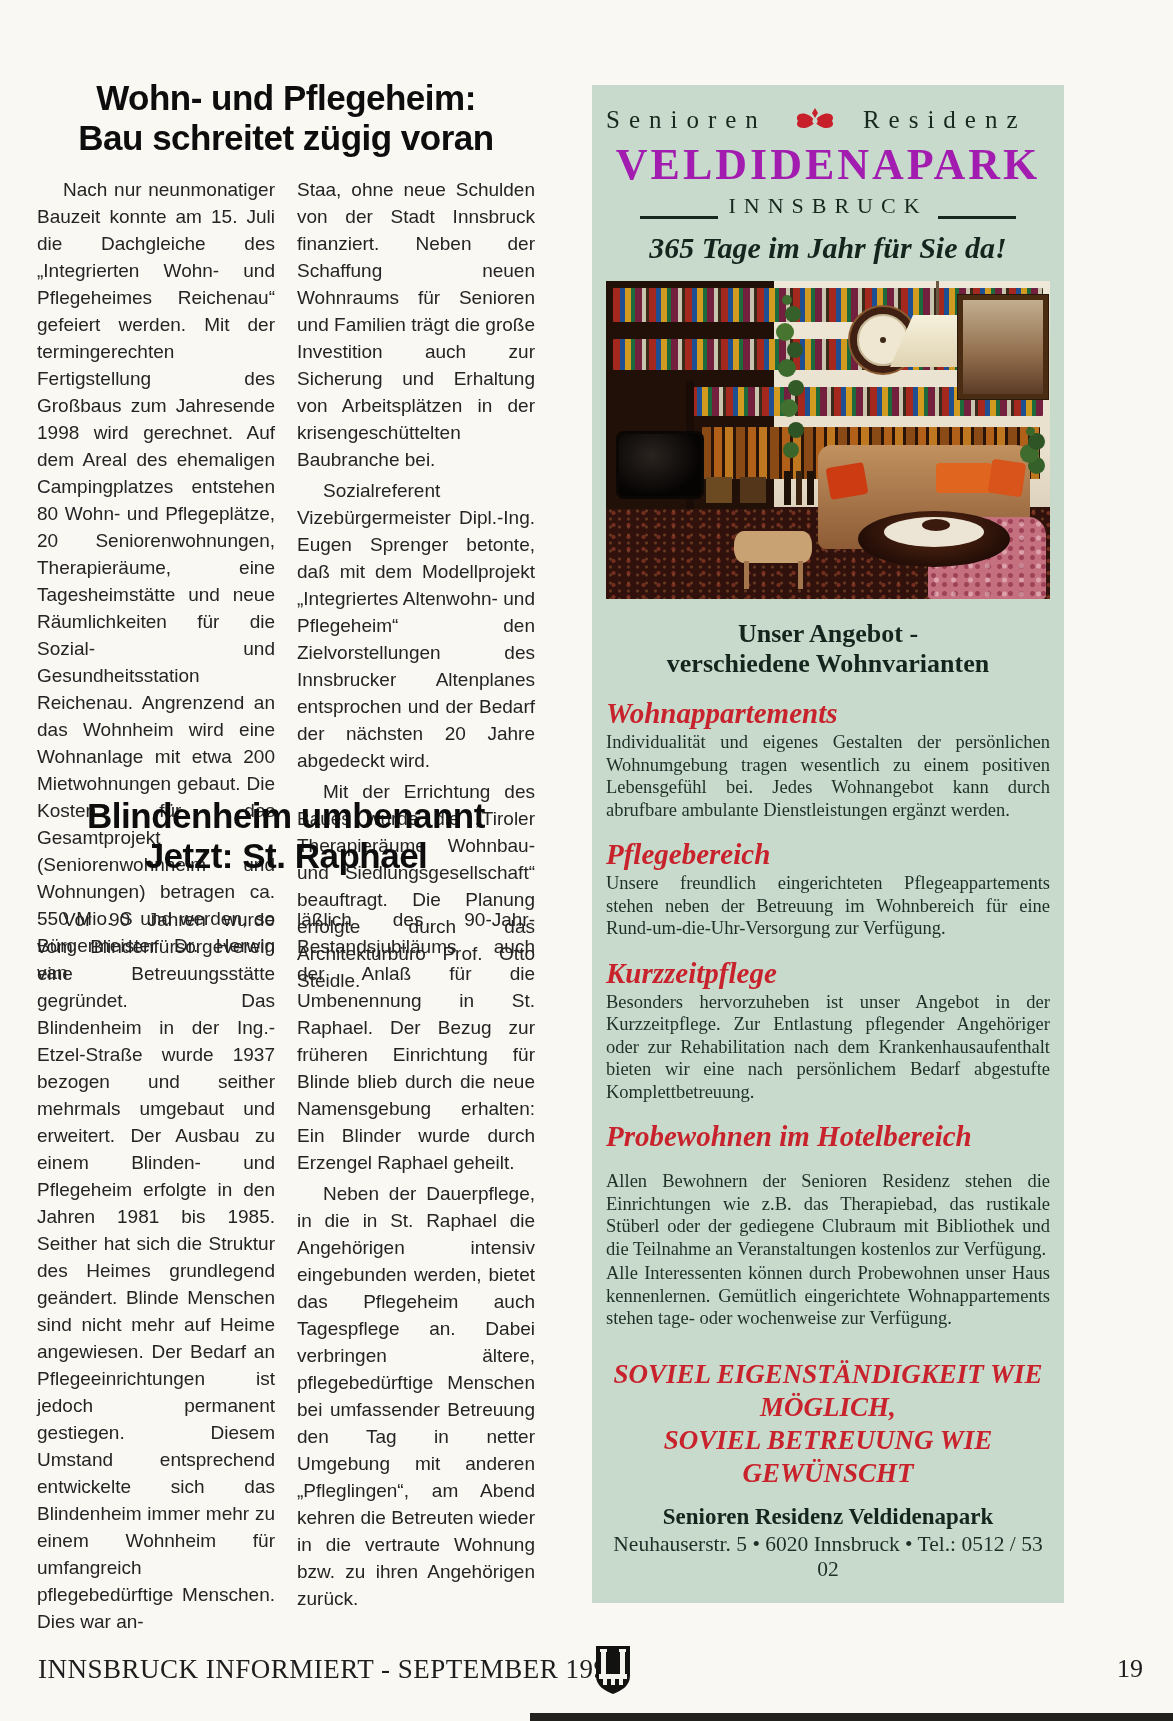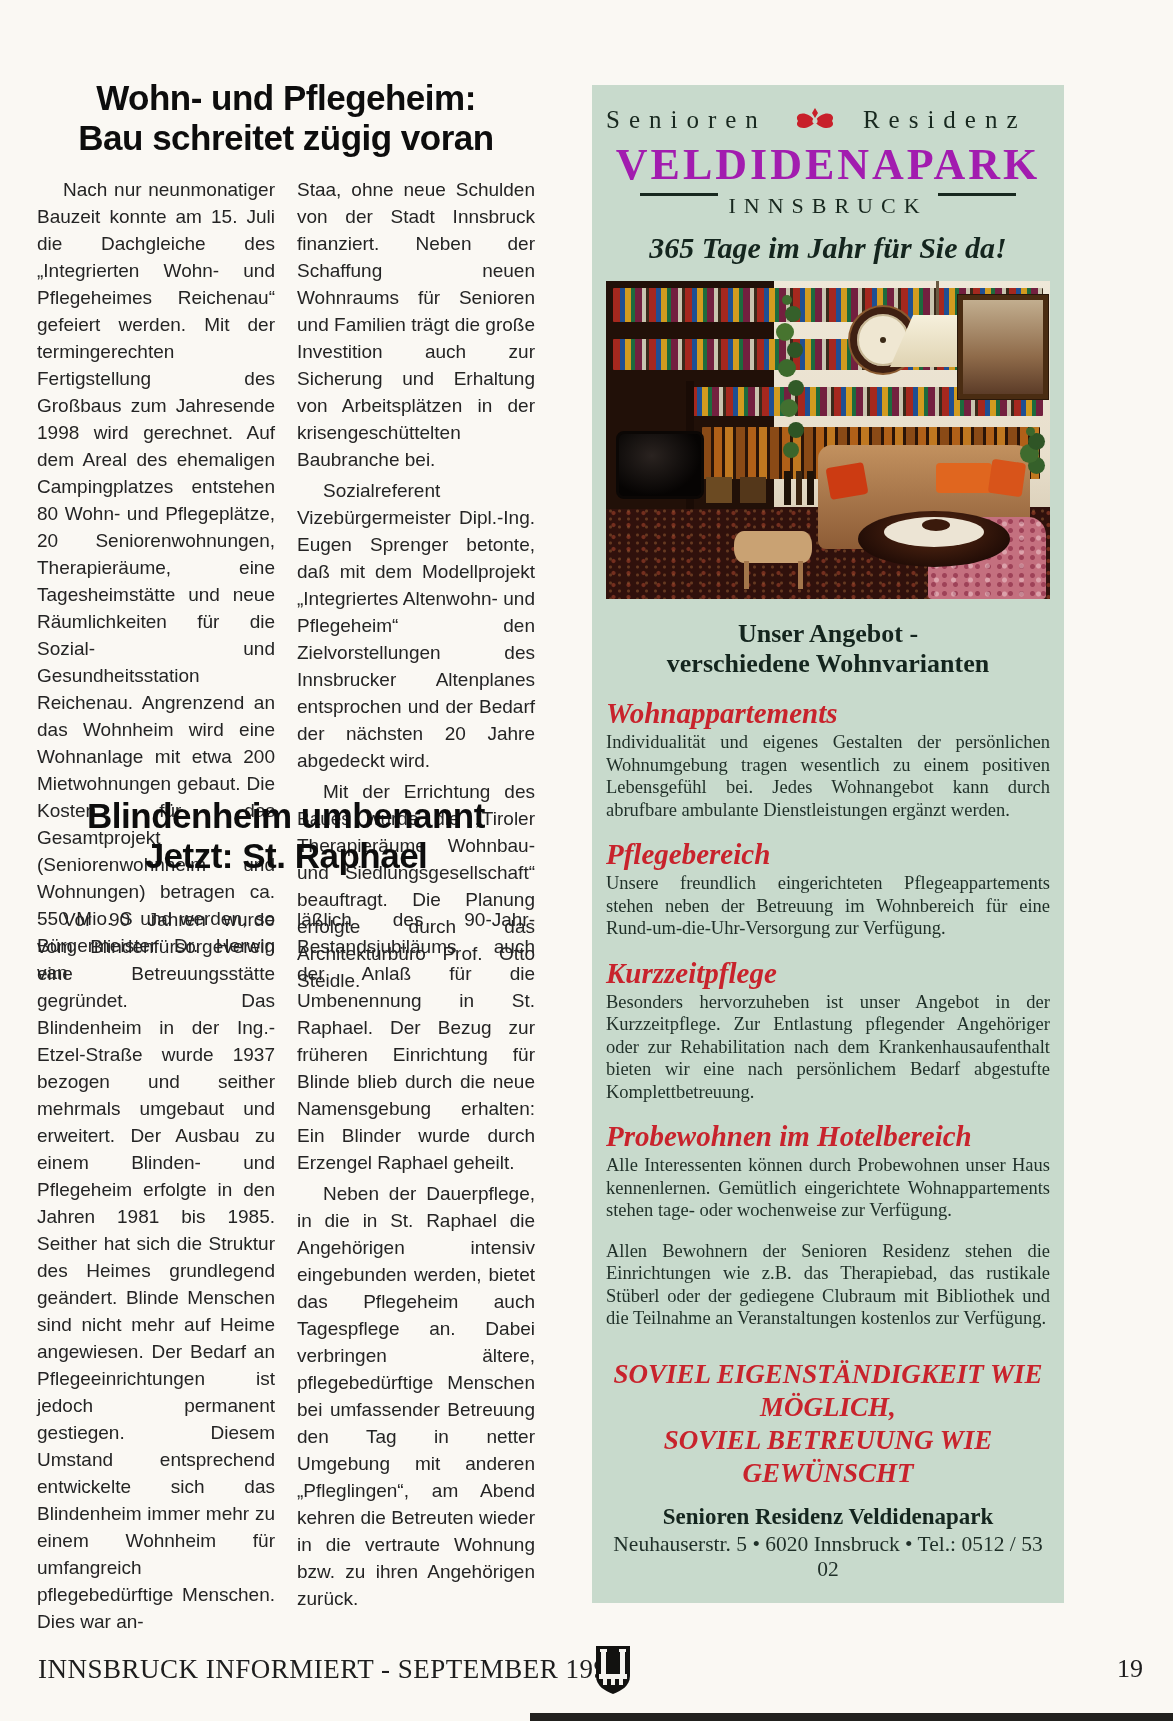--- a/index.html
+++ b/index.html
@@ -30,21 +30,21 @@
   .ad{
     position:absolute;left:592px;top:85px;width:472px;min-height:1518px;
     background:#c8dacc;box-sizing:border-box;padding:14px 14px 10px;
     font-family:"Liberation Serif",serif;color:#1f2f28;
   }
   .brand-row{display:flex;align-items:center;justify-content:flex-start;gap:22px;
     font-size:25px;letter-spacing:9px;color:#18281f;margin-top:6px;}
   .brand-name{
     text-align:center;font-weight:bold;font-size:44px;letter-spacing:3px;
     color:#a21caf;margin-top:6px;line-height:48px;}
-  .city-row{display:flex;align-items:flex-start;justify-content:center;gap:10px;margin-top:4px;}
+  .city-row{display:flex;align-items:flex-end;justify-content:center;gap:10px;margin-top:4px;}
   .city-row .rule{height:3px;background:#18281f;flex:0 0 78px;}
   .city-name{font-size:22px;letter-spacing:8px;color:#18281f;}
   .tagline{
     text-align:center;font-weight:bold;font-style:italic;font-size:30px;
     color:#14251e;margin-top:12px;}
 
   
   .photo{position:relative;width:444px;height:318px;margin:16px auto 0;overflow:hidden;
     background:linear-gradient(180deg,#efe8d8 0%,#e8dfcc 55%,#ddd2bc 72%);}
   .carpet{position:absolute;left:0;right:0;bottom:0;height:92px;background:#30110c;
@@ -217,23 +217,23 @@
     <div class="ad-sec-h first">Wohnappartements</div>
     <div class="ad-body">Individualität und eigenes Gestalten der persönlichen Wohnumgebung tragen wesentlich zu einem positiven Lebensgefühl bei. Jedes Wohnangebot kann durch abrufbare ambulante Dienstleistungen ergänzt werden.</div>
 
     <div class="ad-sec-h">Pflegebereich</div>
     <div class="ad-body">Unsere freundlich eingerichteten Pflegeappartements stehen neben der Betreuung im Wohnbereich für eine Rund-um-die-Uhr-Versorgung zur Verfügung.</div>
 
     <div class="ad-sec-h">Kurzzeitpflege</div>
     <div class="ad-body">Besonders hervorzuheben ist unser Angebot in der Kurzzeitpflege. Zur Entlastung pflegender Angehöriger oder zur Rehabilitation nach dem Krankenhausaufenthalt bieten wir eine nach persönlichem Bedarf abgestufte Komplettbetreuung.</div>
 
     <div class="ad-sec-h">Probewohnen im Hotelbereich</div>
+    <div class="ad-body ad-extra">Allen Bewohnern der Senioren Residenz stehen die Einrichtungen wie z.B. das Therapiebad, das rustikale Stüberl oder der gediegene Clubraum mit Bibliothek und die Teilnahme an Veranstaltungen kostenlos zur Verfügung.</div>
+
     <div class="ad-body">Alle Interessenten können durch Probewohnen unser Haus kennenlernen. Gemütlich eingerichtete Wohnappartements stehen tage- oder wochenweise zur Verfügung.</div>
-
-    <div class="ad-body ad-extra">Allen Bewohnern der Senioren Residenz stehen die Einrichtungen wie z.B. das Therapiebad, das rustikale Stüberl oder der gediegene Clubraum mit Bibliothek und die Teilnahme an Veranstaltungen kostenlos zur Verfügung.</div>
 
     <div class="slogan">
       <span>SOVIEL EIGENSTÄNDIGKEIT WIE</span><br>
       <span>MÖGLICH,</span><br>
       <span>SOVIEL BETREUUNG WIE</span><br>
       <span>GEWÜNSCHT</span>
     </div>
 
     <div class="contact-name">Senioren Residenz Veldidenapark</div>
     <div class="contact-address">Neuhauserstr. 5 • 6020 Innsbruck •  Tel.: 0512 / 53 02</div>

